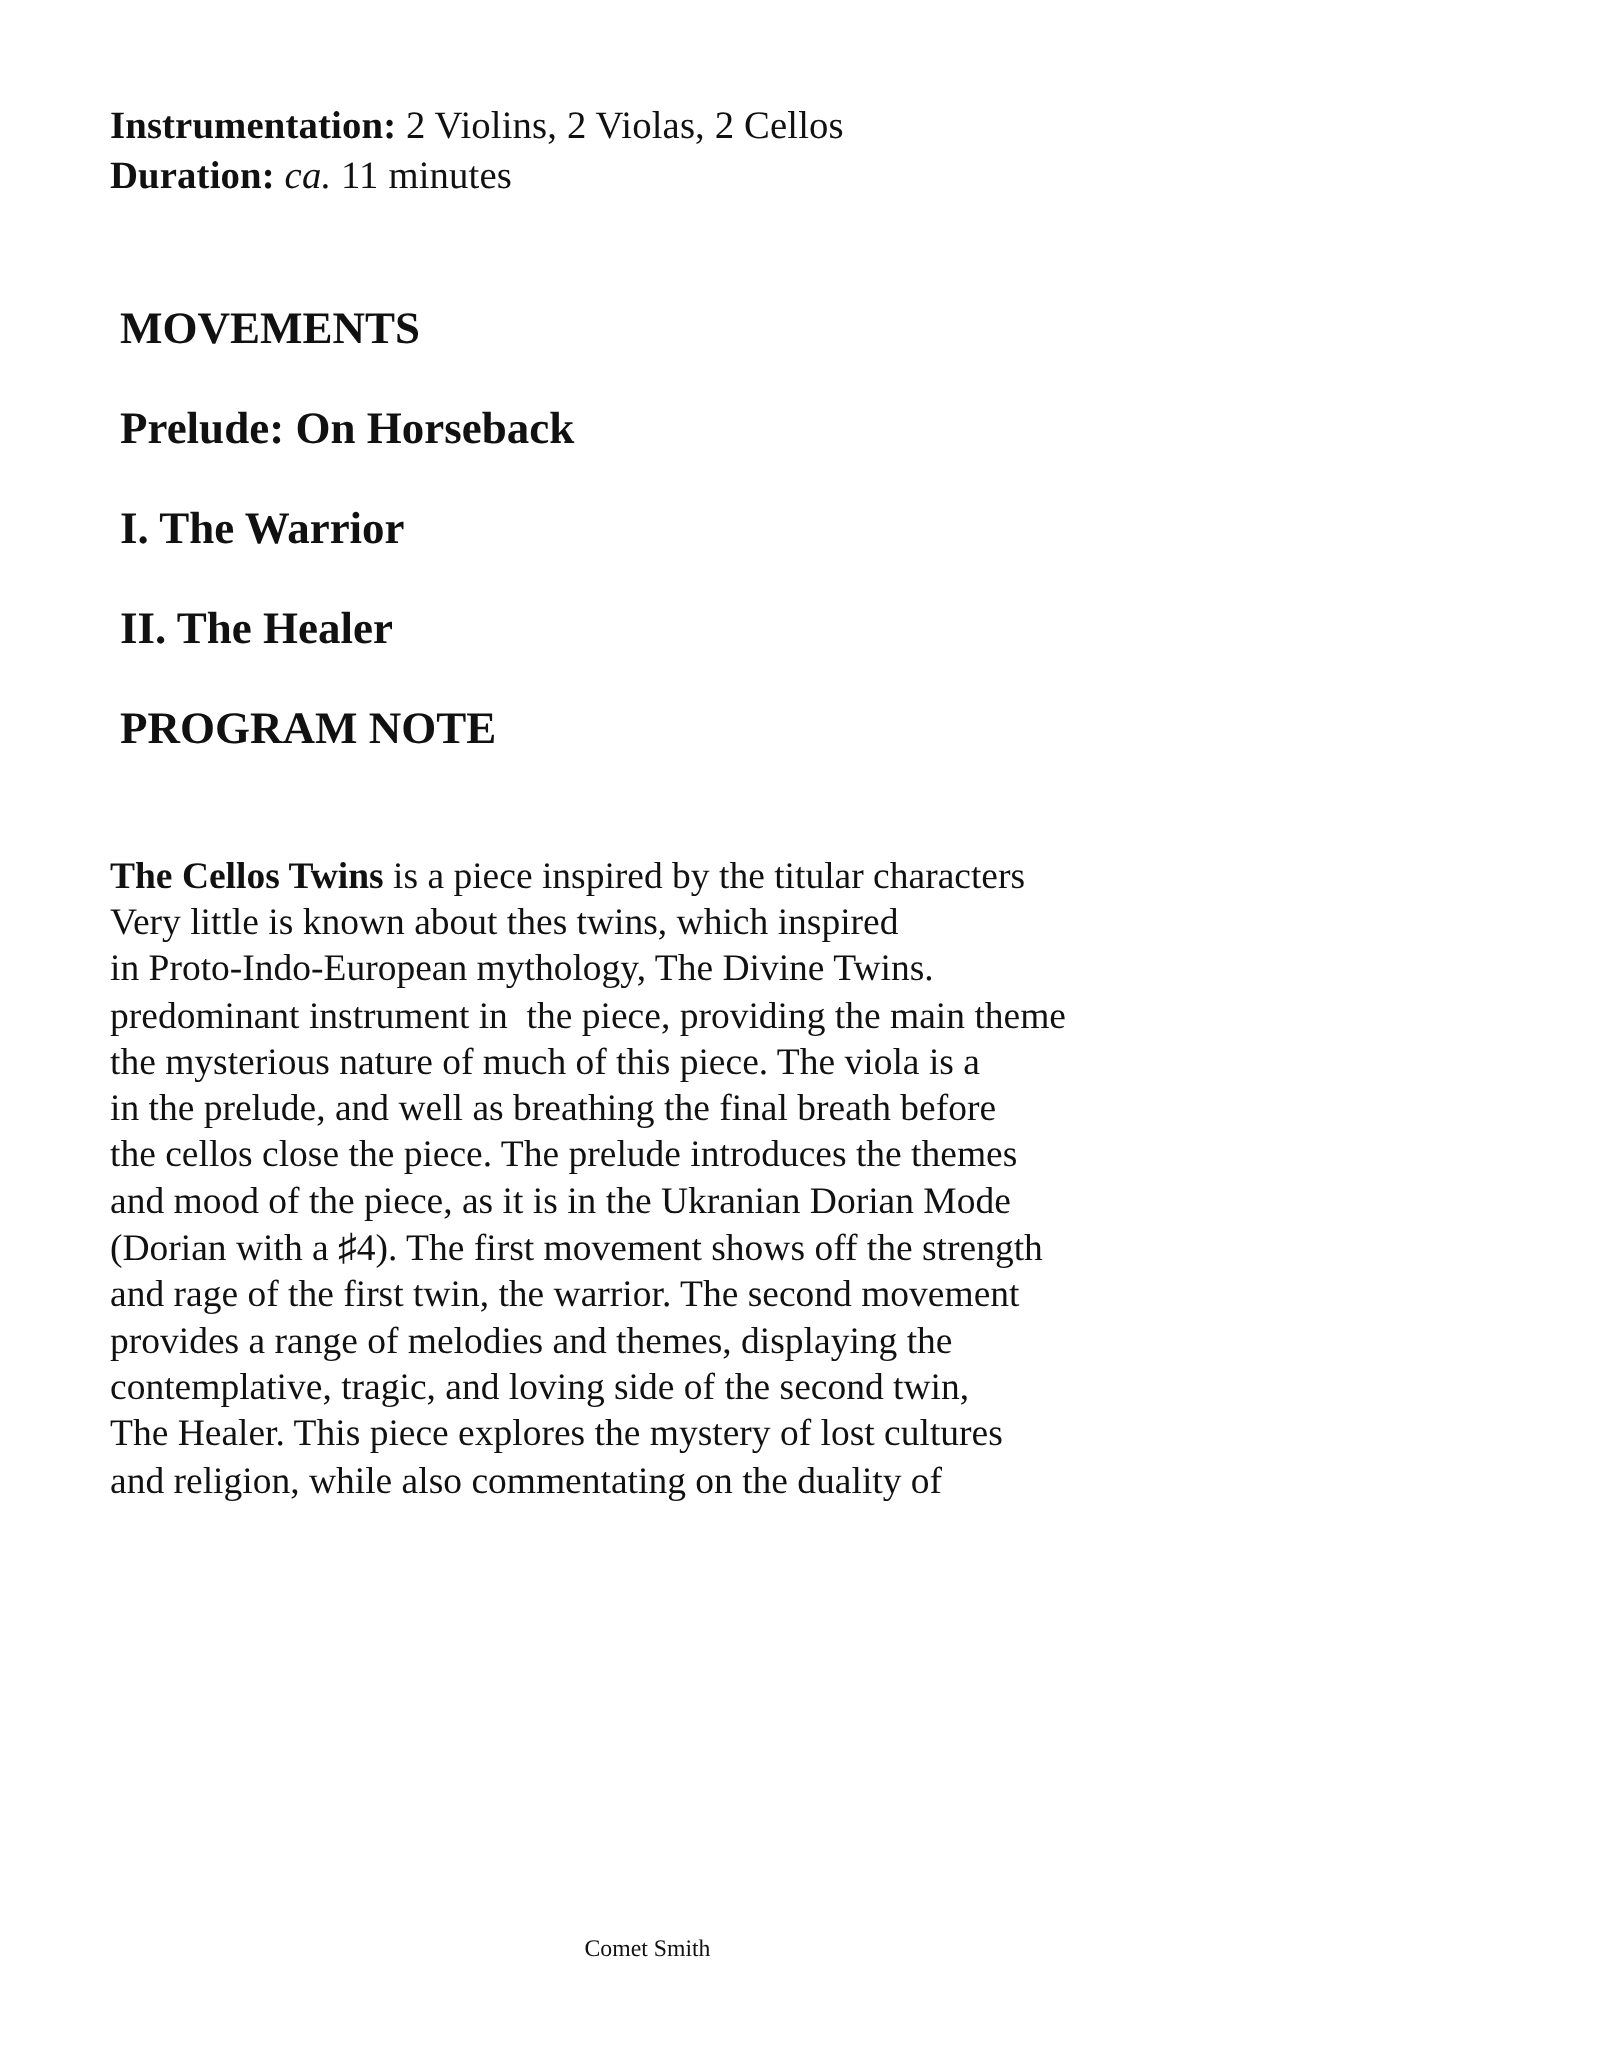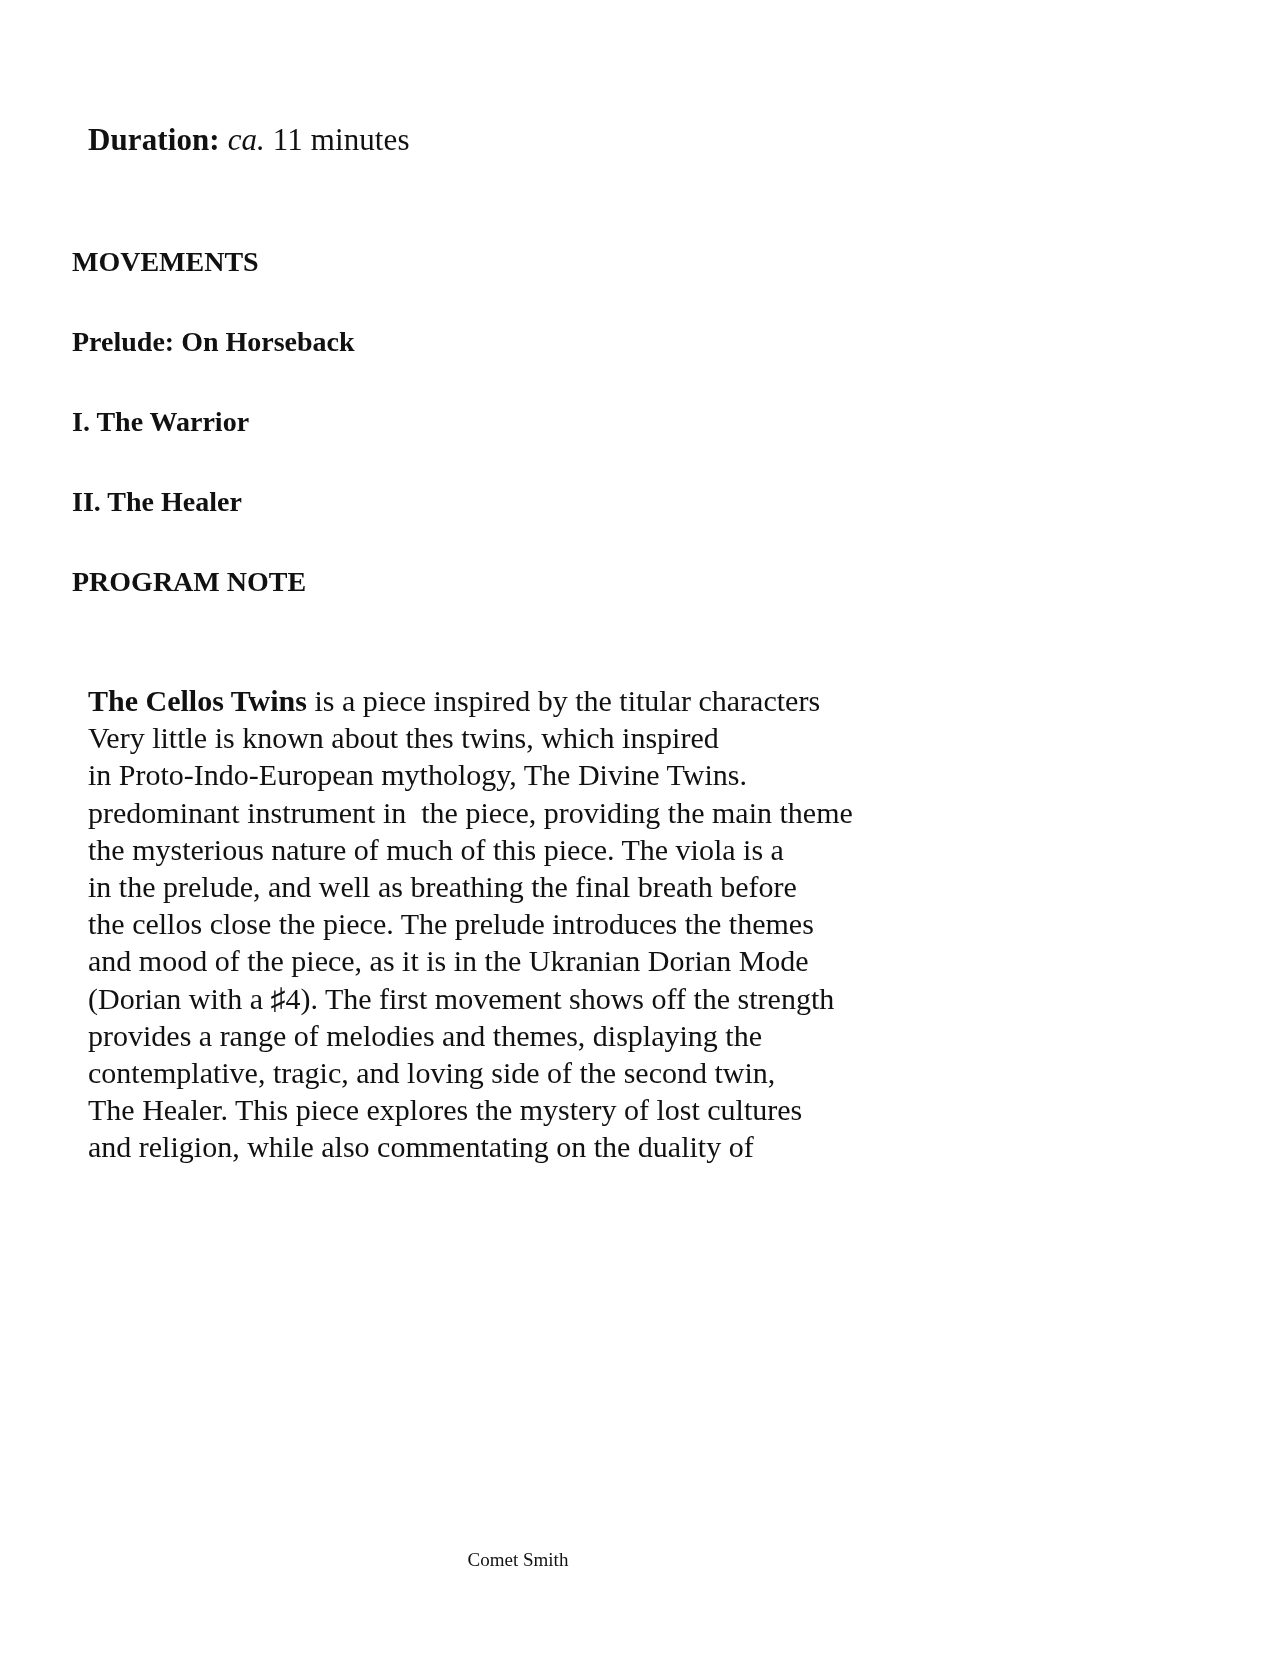--- a/index.html
+++ b/index.html
@@ -9,59 +9,63 @@
       color: #111111;
     }
     .page { position: absolute; left: 0; top: 0; width: 1280px; height: 1656px; }
     .meta-line {
       position: absolute; left: 88px; font-size: 31px; line-height: 40px;
       font-family: "Liberation Serif", serif; letter-spacing: 0.1px;
     }
     .meta-line b { font-weight: bold; }
     .meta-line i { font-style: italic; }
     .heading {
-      position: absolute; left: 72px; font-family: "Liberation Serif", serif;
-      font-weight: bold; font-size: 28px; line-height: 40px; margin: 0;
+      position: absolute; left: 96px; font-family: "Liberation Serif", serif;
+      font-weight: bold; font-size: 36px; line-height: 40px; margin: 0;
     }
     .body-text {
       position: absolute; left: 88px; top: 682px; width: 1000px;
       font-family: "Liberation Serif", serif; font-size: 30px; line-height: 37.2px;
     }
     .body-line { display: block; white-space: pre; }
     .body-line b { font-weight: bold; }
     .footer {
       position: absolute; top: 1548px; left: 0; width: 1036px; text-align: center;
       font-family: "Liberation Serif", serif; font-size: 19px; line-height: 24px;
     }
   </style>
 </head>
 <body>
 
 <div class="page">
 
+  <div class="meta-line" style="top:80px;">
+    <b>Instrumentation:</b><span> 2 Violins, 2 Violas, 2 Cellos</span>
+  </div>
   <div class="meta-line" style="top:104px;margin-top:16px;">
     <b>Duration:</b><span> </span><i>ca.</i><span> 11 minutes</span>
   </div>
 
   <h2 class="heading" style="top:242px;">MOVEMENTS</h2>
   <h3 class="heading" style="top:322px;">Prelude: On Horseback</h3>
   <h3 class="heading" style="top:402px;">I. The Warrior</h3>
   <h3 class="heading" style="top:482px;">II. The Healer</h3>
   <h2 class="heading" style="top:562px;">PROGRAM NOTE</h2>
 
   <div class="body-text">
     <span class="body-line"><b>The Cellos Twins</b><span> is a piece inspired by the titular characters</span></span>
     <span class="body-line">Very little is known about thes twins, which inspired</span>
     <span class="body-line">in Proto-Indo-European mythology, The Divine Twins.</span>
     <span class="body-line">predominant instrument in  the piece, providing the main theme</span>
     <span class="body-line">the mysterious nature of much of this piece. The viola is a</span>
     <span class="body-line">in the prelude, and well as breathing the final breath before</span>
     <span class="body-line">the cellos close the piece. The prelude introduces the themes</span>
     <span class="body-line">and mood of the piece, as it is in the Ukranian Dorian Mode</span>
     <span class="body-line">(Dorian with a ♯4). The first movement shows off the strength</span>
+    <span class="body-line">and rage of the first twin, the warrior. The second movement</span>
     <span class="body-line">provides a range of melodies and themes, displaying the</span>
     <span class="body-line">contemplative, tragic, and loving side of the second twin,</span>
     <span class="body-line">The Healer. This piece explores the mystery of lost cultures</span>
     <span class="body-line">and religion, while also commentating on the duality of</span>
   </div>
 
   <div class="footer">Comet Smith</div>
 </div>
 
 </body></html>

